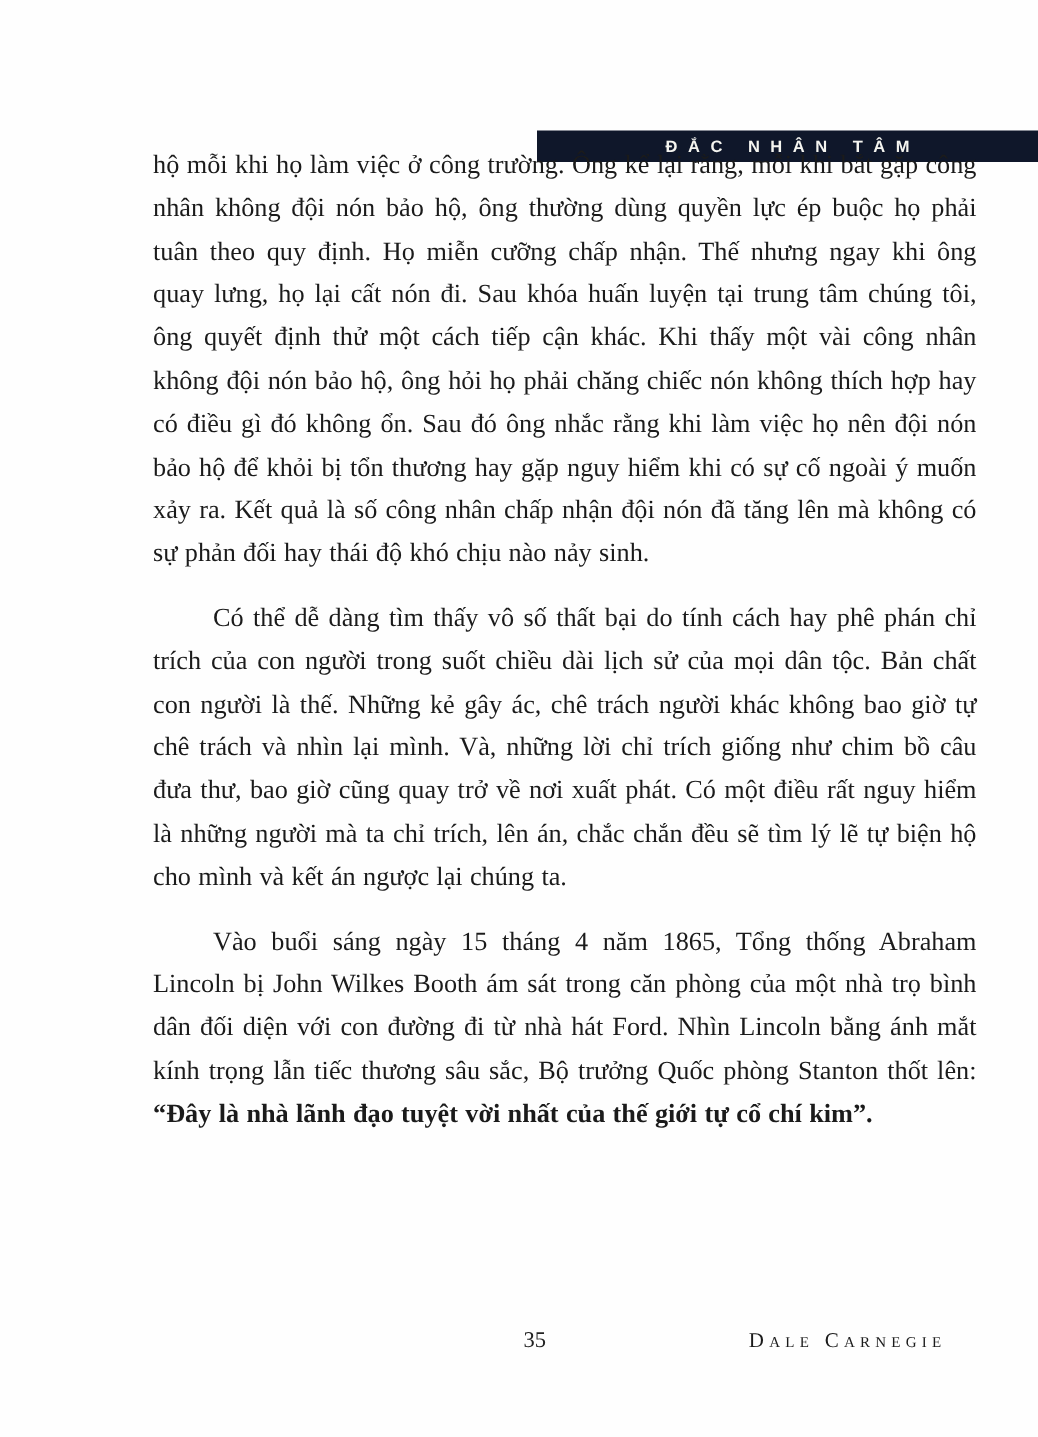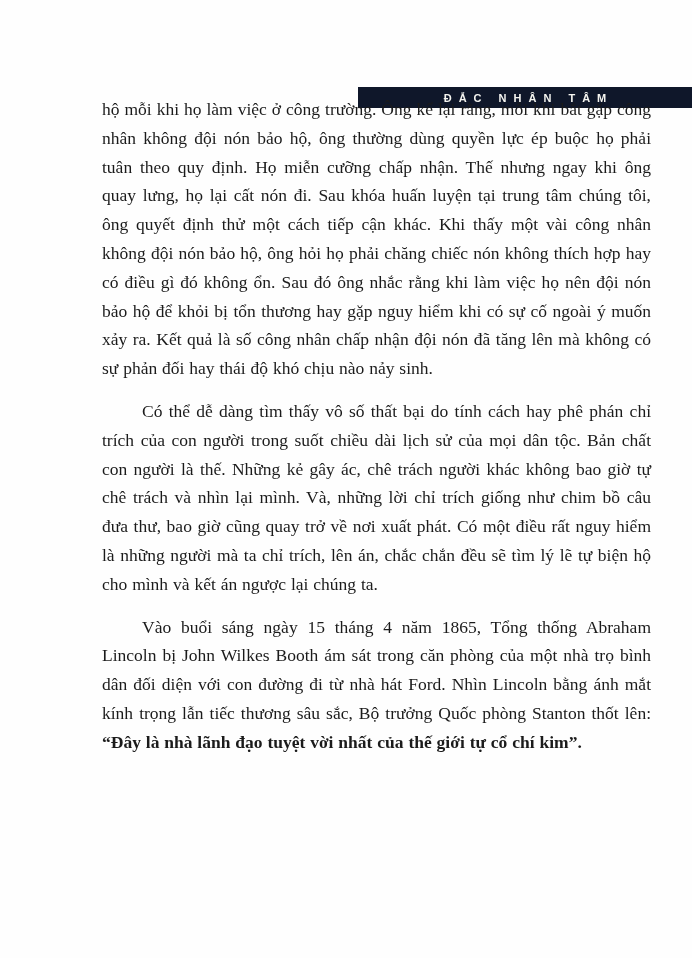--- a/index.html
+++ b/index.html
@@ -93,14 +93,18 @@
   </div>
 
   <div class="content">
     <p class="para"><span>hộ mỗi khi họ làm việc ở công trường. Ông kể lại rằng, mỗi khi bắt gặp công nhân không đội nón bảo hộ, ông thường dùng quyền lực ép buộc họ phải tuân theo quy định. Họ miễn cưỡng chấp nhận. Thế nhưng ngay khi ông quay lưng, họ lại cất nón đi. Sau khóa huấn luyện tại trung tâm chúng tôi, ông quyết định thử một cách tiếp cận khác. Khi thấy một vài công nhân không đội nón bảo hộ, ông hỏi họ phải chăng chiếc nón không thích hợp hay có điều gì đó không ổn. Sau đó ông nhắc rằng khi làm việc họ nên đội nón bảo hộ để khỏi bị tổn thương hay gặp nguy hiểm khi có sự cố ngoài ý muốn xảy ra. Kết quả là số công nhân chấp nhận đội nón đã tăng lên mà không có sự phản đối hay thái độ khó chịu nào nảy sinh.</span></p>
 
     <p class="para indent"><span>Có thể dễ dàng tìm thấy vô số thất bại do tính cách hay phê phán chỉ trích của con người trong suốt chiều dài lịch sử của mọi dân tộc. Bản chất con người là thế. Những kẻ gây ác, chê trách người khác không bao giờ tự chê trách và nhìn lại mình. Và, những lời chỉ trích giống như chim bồ câu đưa thư, bao giờ cũng quay trở về nơi xuất phát. Có một điều rất nguy hiểm là những người mà ta chỉ trích, lên án, chắc chắn đều sẽ tìm lý lẽ tự biện hộ cho mình và kết án ngược lại chúng ta.</span></p>
 
     <p class="para indent"><span>Vào buổi sáng ngày 15 tháng 4 năm 1865, Tổng thống Abraham Lincoln bị John Wilkes Booth ám sát trong căn phòng của một nhà trọ bình dân đối diện với con đường đi từ nhà hát Ford. Nhìn Lincoln bằng ánh mắt kính trọng lẫn tiếc thương sâu sắc, Bộ trưởng Quốc phòng Stanton thốt lên: </span><span class="quote">“Đây là nhà lãnh đạo tuyệt vời nhất của thế giới tự cổ chí kim”.</span></p>
   </div>
 
+  <div class="footer">
+    <span class="page-number">35</span>
+    <span class="author">Dale Carnegie</span>
+  </div>
 
 </div>
 
 </body></html>

